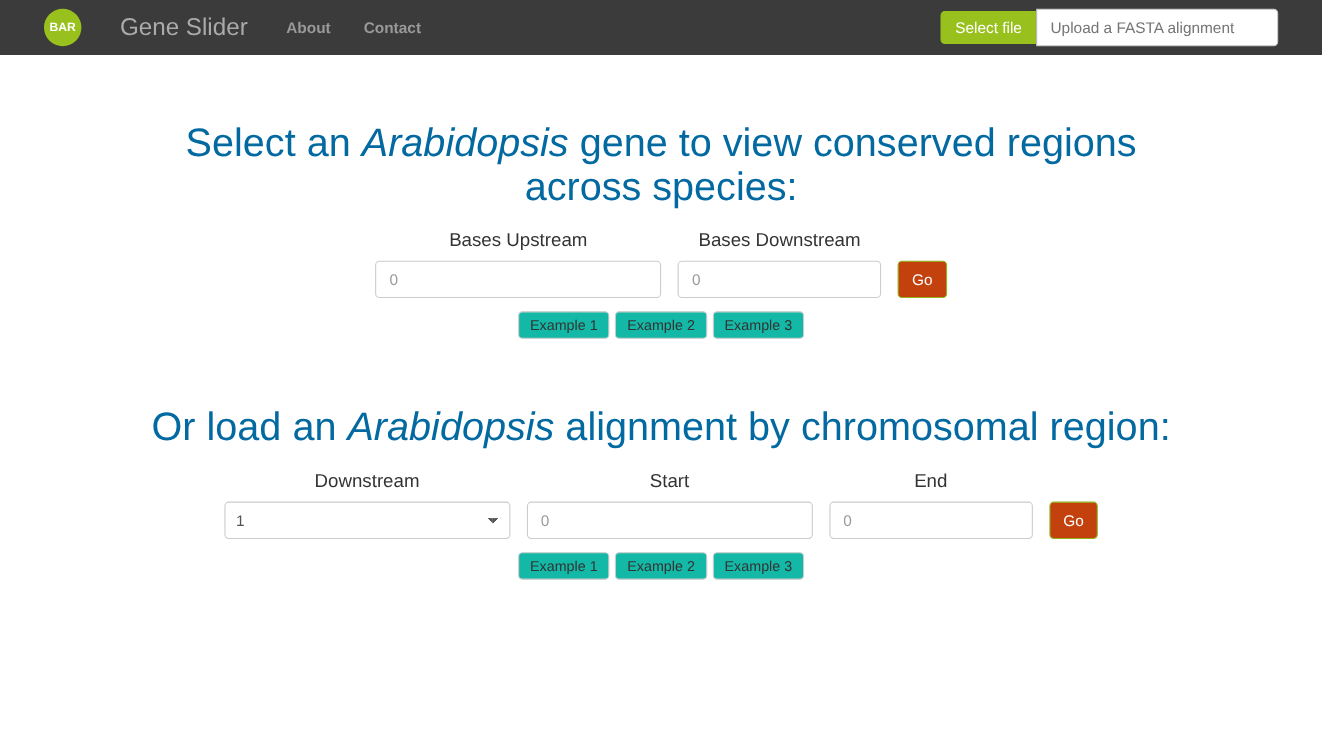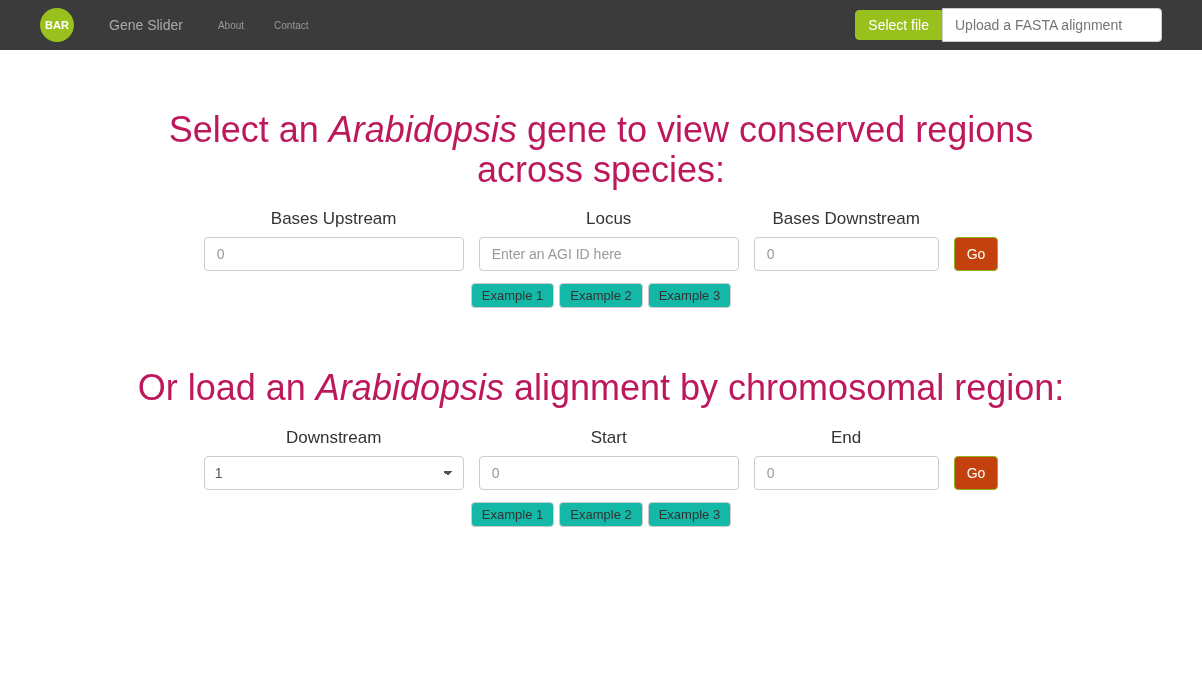--- a/index.html
+++ b/index.html
@@ -35,30 +35,31 @@
       align-items: center;
       justify-content: center;
       color: #fff;
       font-weight: bold;
       font-size: 11px;
       margin-right: 35px;
       margin-left: 25px;
     }
     .brand {
       color: #aaa;
-      font-size: 14px;
+      font-size: 22px;
       margin-right: 20px;
       text-decoration: none;
     }
     .nav-link {
       color: #999;
-      font-size: 10px;
+      font-size: 14px;
       padding: 15px;
       text-decoration: none;
       cursor: pointer;
+      font-weight: bold;
     }
     .navbar-right {
       display: flex;
       align-items: center;
       margin-right: 25px;
     }
     .select-file-btn {
       background: #99c11e;
       color: #fff;
       border: 1px solid #99c11e;
@@ -82,21 +83,21 @@
       margin: 0 auto;
       padding: 0 15px;
     }
     .section-title {
       font-size: 36px;
       font-weight: 400;
       text-align: center;
       margin-top: 60px;
       margin-bottom: 20px;
       line-height: 1.1;
-      color: #be185d;
+      color: #0369a1;
     }
     .section-title em {
       font-style: italic;
     }
     .form-row {
       display: flex;
       justify-content: center;
       gap: 15px;
       align-items: flex-end;
       margin-bottom: 12px;
@@ -198,24 +199,20 @@
   <h2 class="section-title">
     <span>Select an </span><em>Arabidopsis</em><span> gene to view conserved regions across species:</span>
   </h2>
 
   <div class="form-row">
     <div class="form-group">
       <label class="form-label">Bases Upstream</label>
       <input type="text" class="form-control input-sm" placeholder="0" style="">
     </div>
     <div class="form-group">
-      <label class="form-label">Locus</label>
-      <input type="text" class="form-control input-md" placeholder="Enter an AGI ID here" style="">
-    </div>
-    <div class="form-group">
       <label class="form-label">Bases Downstream</label>
       <input type="text" class="form-control input-narrow" placeholder="0" style="">
     </div>
     <button class="go-btn">Go</button>
   </div>
 
   <div class="example-row">
     <button class="example-btn">Example 1</button>
     <button class="example-btn">Example 2</button>
     <button class="example-btn">Example 3</button>

